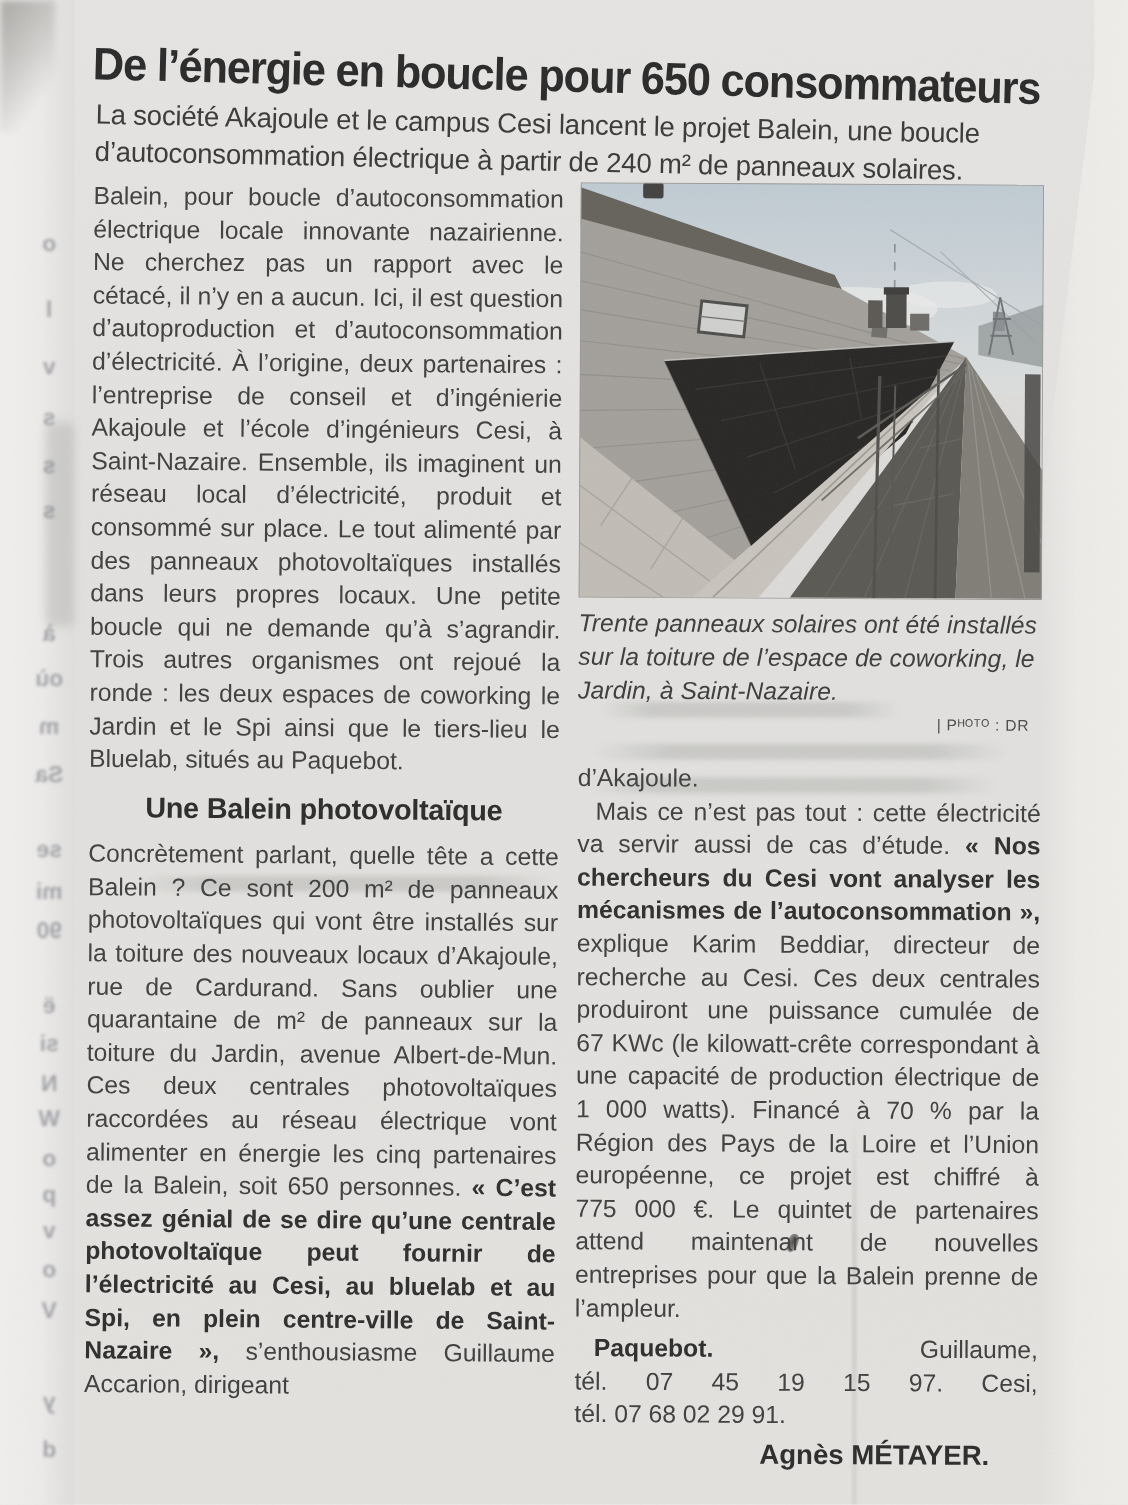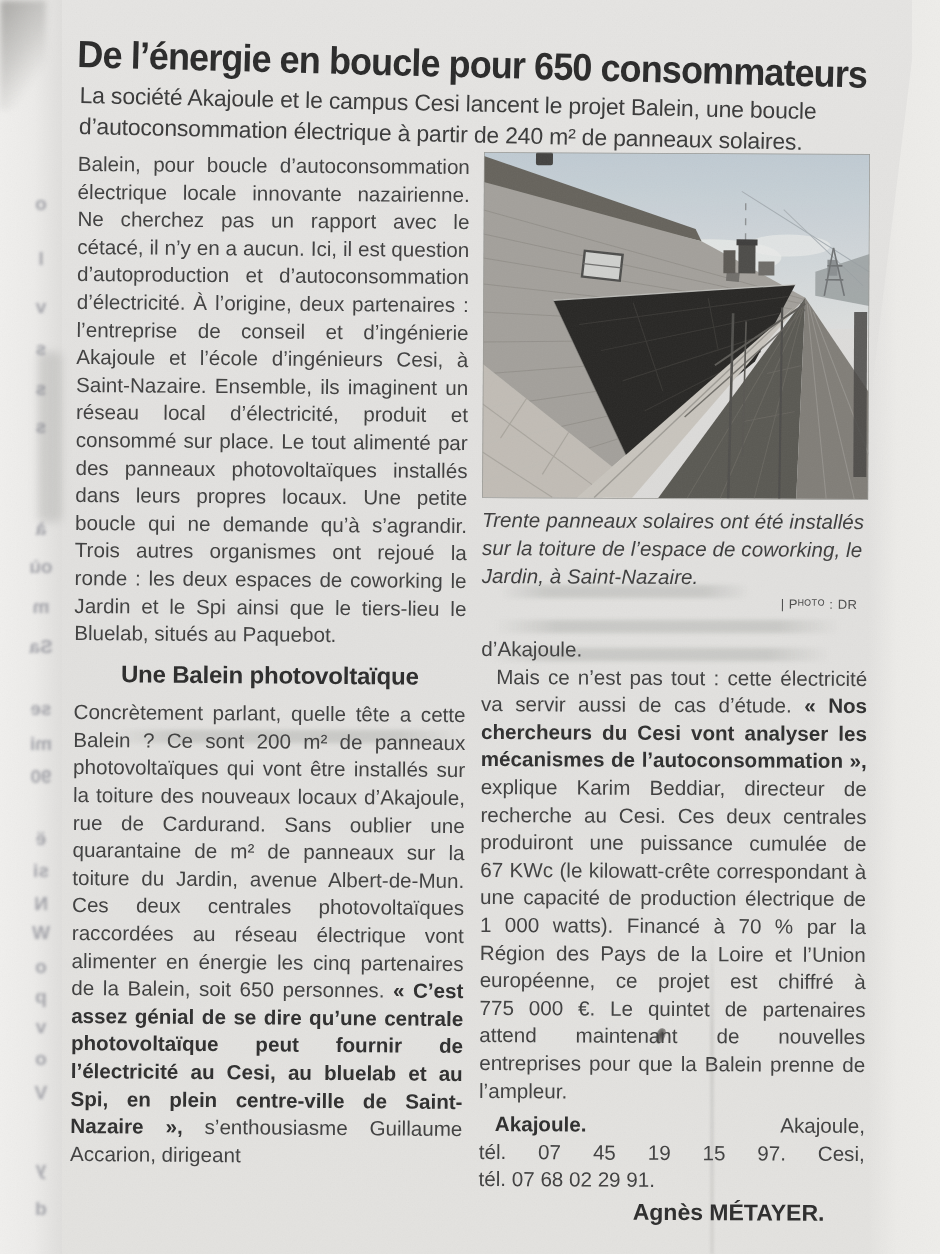--- a/index.html
+++ b/index.html
@@ -280,22 +280,22 @@
     </div>
 
     <div class="caption">Trente panneaux solaires ont été installés sur la toiture de l’espace de coworking, le Jardin, à Saint-Nazaire.</div>
     <div class="credit">| Pᴴᴼᵀᴼ : DR</div>
 
     <div class="rc-body">
       <p>d’Akajoule.</p>
       <p class="indent"><span>Mais ce n’est pas tout : cette électricité va servir aussi de cas d’étude. </span><span class="q">« Nos chercheurs du Cesi vont analyser les mécanismes de l’autoconsommation »,</span><span> explique Karim Beddiar, directeur de recherche au Cesi. Ces deux centrales produiront une puissance cumulée de 67&nbsp;KWc (le kilowatt-crête correspondant à une capacité de production électrique de 1&nbsp;000&nbsp;watts). Financé à 70&nbsp;% par la Région des Pays de la Loire et l’Union européenne, ce projet est chiffré à 775&nbsp;000&nbsp;€. Le quintet de partenaires attend maintenant de nouvelles entreprises pour que la Balein prenne de l’ampleur.</span></p>
 
       <div class="contact-l1">
-        <span class="lbl">Akajoule.</span>
-        <span>Akajoule,</span>
+        <span class="lbl">Paquebot.</span>
+        <span>Guillaume,</span>
       </div>
       <div class="contact-l2">tél. 07 45 19 15 97. Cesi,</div>
       <div class="contact-l3">tél. 07 68 02 29 91.</div>
 
       <div class="byline">Agnès MÉTAYER.</div>
     </div>
   </div>
 
   <svg class="grain" width="940" height="1254">
     <filter id="pg">

